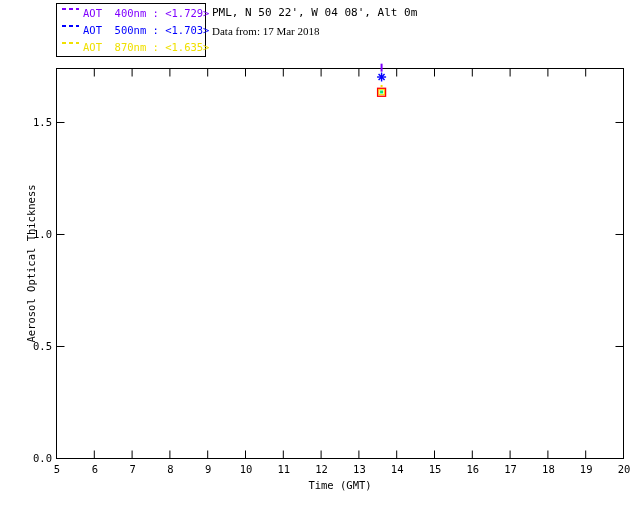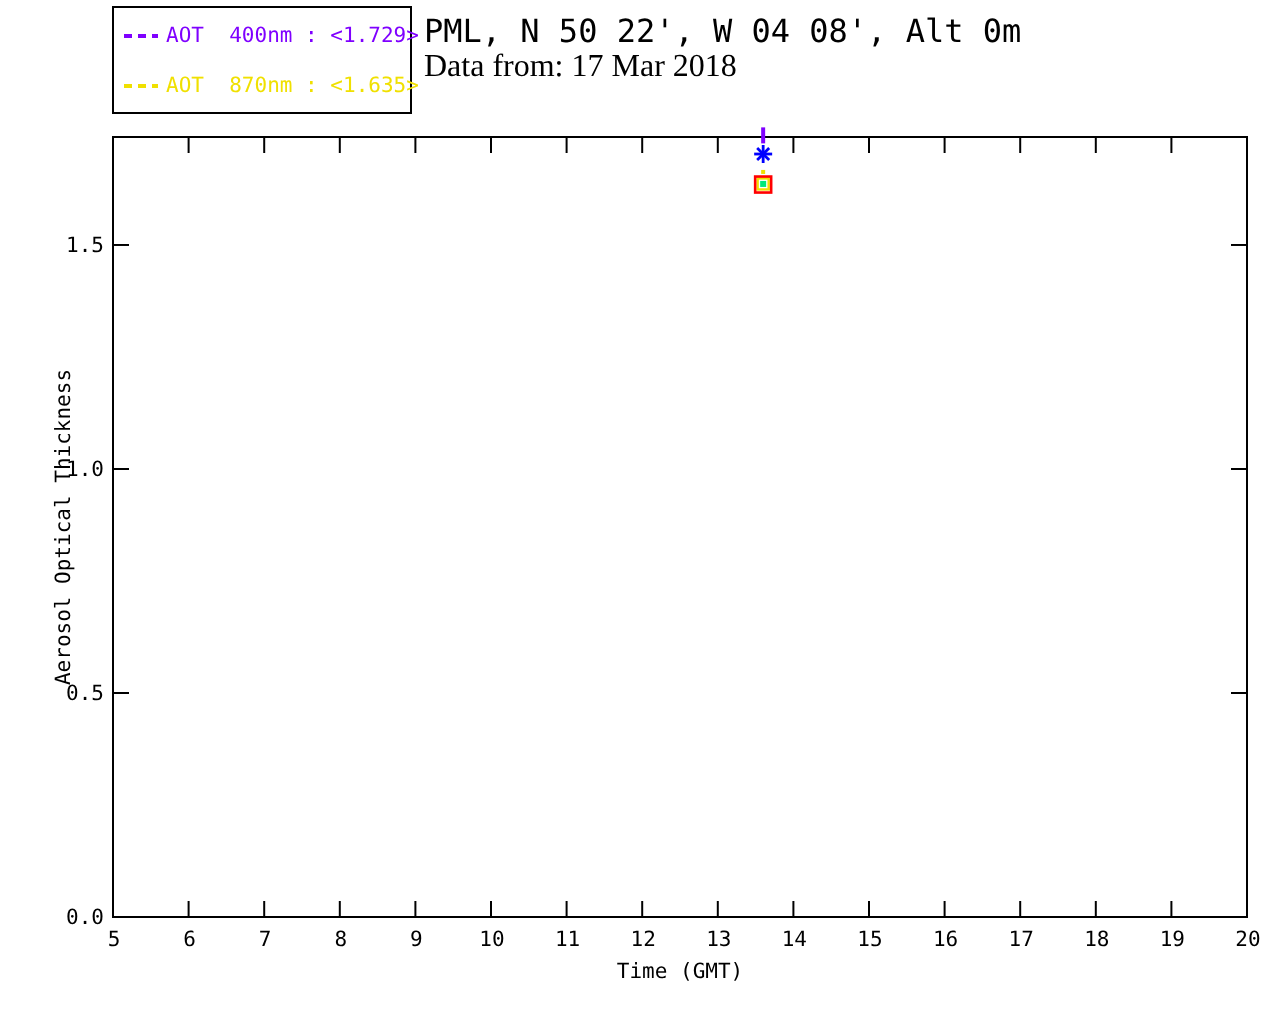--- a/index.html
+++ b/index.html
@@ -32,39 +32,38 @@
     background: #ffffff;
     display: flex;
     flex-direction: column;
     justify-content: space-around;
     padding: 1px 0;
     box-sizing: border-box;
     z-index: 2;
   }
   .legend-row {
     display: flex;
-    align-items: center;
     padding-left: 5px;
     height: 10px;
   }
   .legend-dash {
     width: 17px;
     height: 2px;
     flex: 0 0 17px;
     margin-right: 4px;
   }
   .legend-text {
     font-size: 10.5px;
     line-height: 10px;
     white-space: pre;
   }
   .header-line {
     position: absolute;
     left: 212px;
-    font-size: 16px;
+    font-size: 11px;
     color: #000000;
     white-space: pre;
     z-index: 2;
   }
   .header-line.l1 { top: 6px; }
   .header-line.l2 { top: 25px; font-family: Liberation Serif, serif; }
   text {
     font-family: "DejaVu Sans Mono", "Liberation Mono", monospace;
     fill: #000000;
   }
@@ -148,20 +147,24 @@
       <rect x="380.58" y="84.96898334290643" width="2" height="2" fill="#f0e000"></rect>
       <rect x="377.58" y="88.26898334290642" width="8" height="8" fill="none" stroke="#ff0000" stroke-width="1.3"></rect>
     </svg>
 
   <div class="legend-box">
       <div class="legend-row">
         <span class="legend-dash" style="background-image: repeating-linear-gradient(90deg, rgb(127, 0, 255) 0px, rgb(127, 0, 255) 4px, transparent 4px, transparent 7px);"></span>
         <span class="legend-text" style="color: rgb(127, 0, 255);">AOT  400nm : &lt;1.729&gt;</span>
       </div>
       <div class="legend-row">
+        <span class="legend-dash" style="background-image: repeating-linear-gradient(90deg, rgb(0, 0, 255) 0px, rgb(0, 0, 255) 4px, transparent 4px, transparent 7px);"></span>
+        <span class="legend-text" style="color: rgb(0, 0, 255);">AOT  500nm : &lt;1.703&gt;</span>
+      </div>
+      <div class="legend-row">
         <span class="legend-dash" style="background-image: repeating-linear-gradient(90deg, rgb(240, 224, 0) 0px, rgb(240, 224, 0) 4px, transparent 4px, transparent 7px);"></span>
         <span class="legend-text" style="color: rgb(240, 224, 0);">AOT  870nm : &lt;1.635&gt;</span>
       </div>
     </div>
 
   <div class="header-line l1">PML, N 50 22', W 04 08', Alt 0m</div>
   <div class="header-line l2">Data from: 17 Mar 2018</div>
 
 </div>
 

